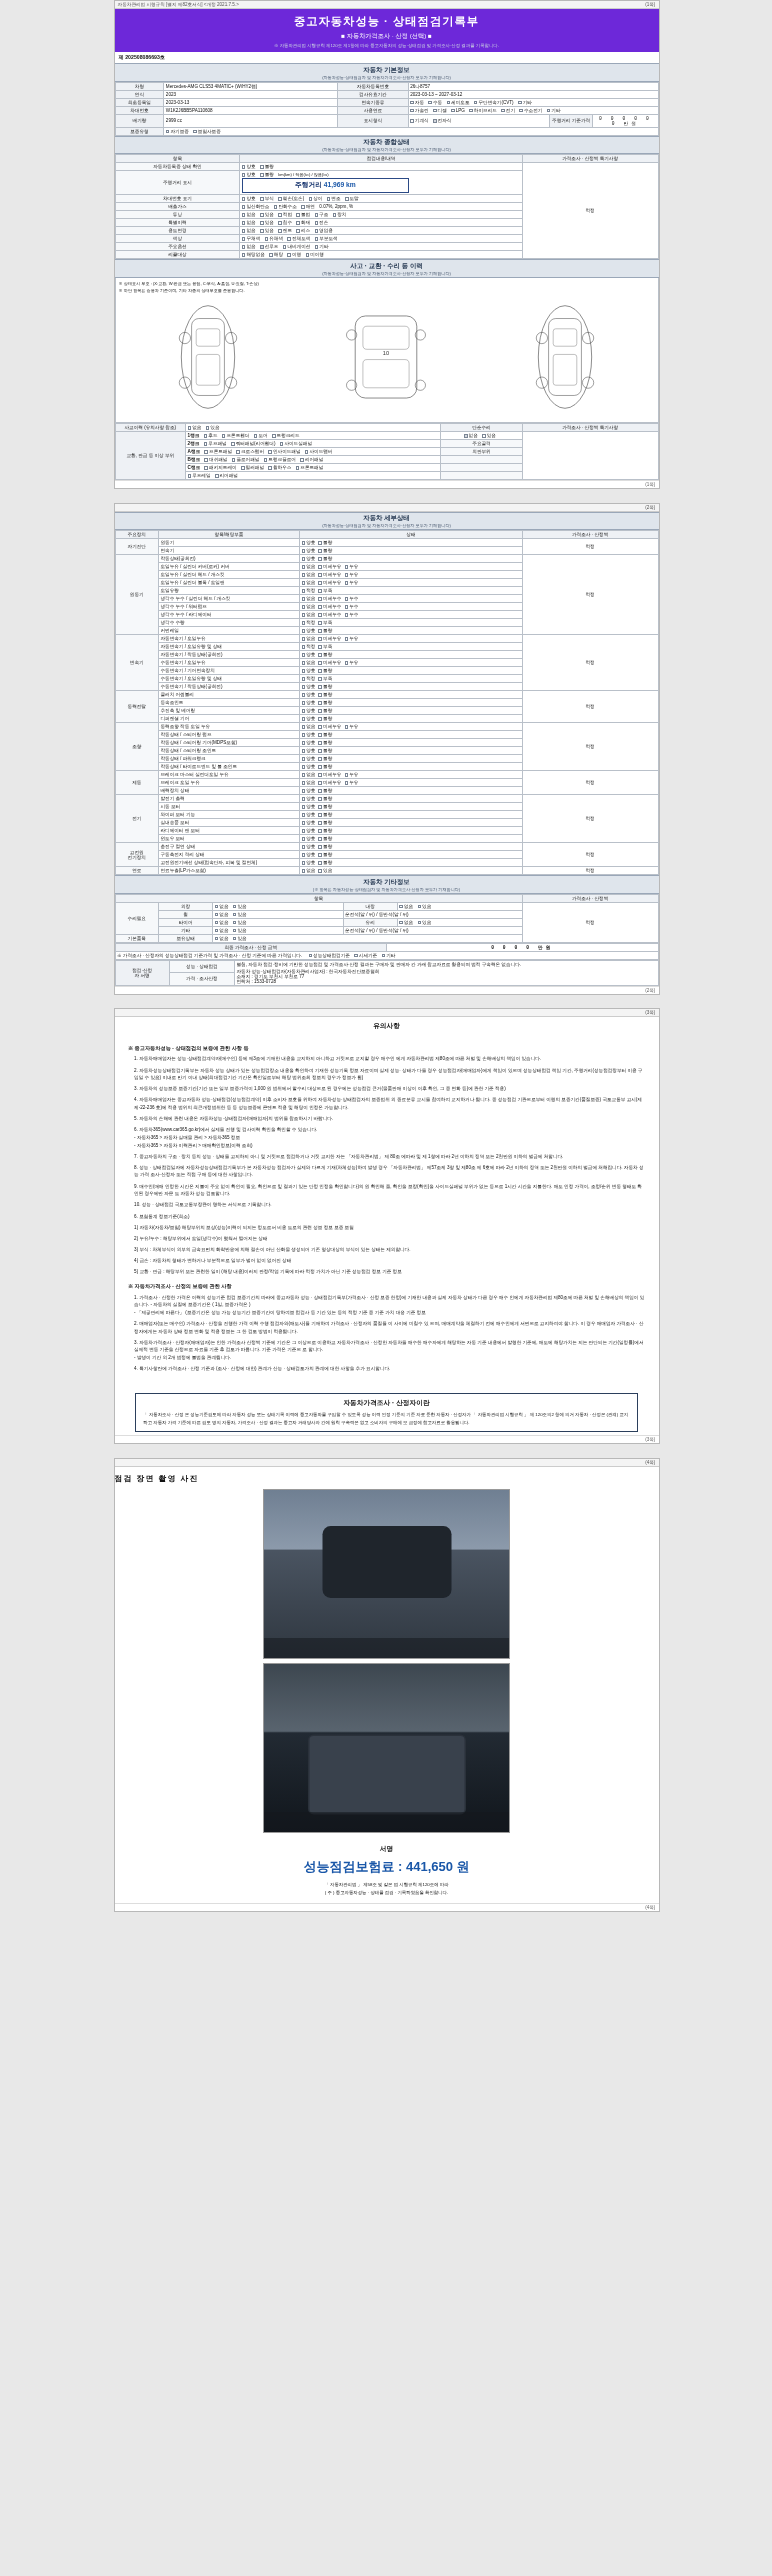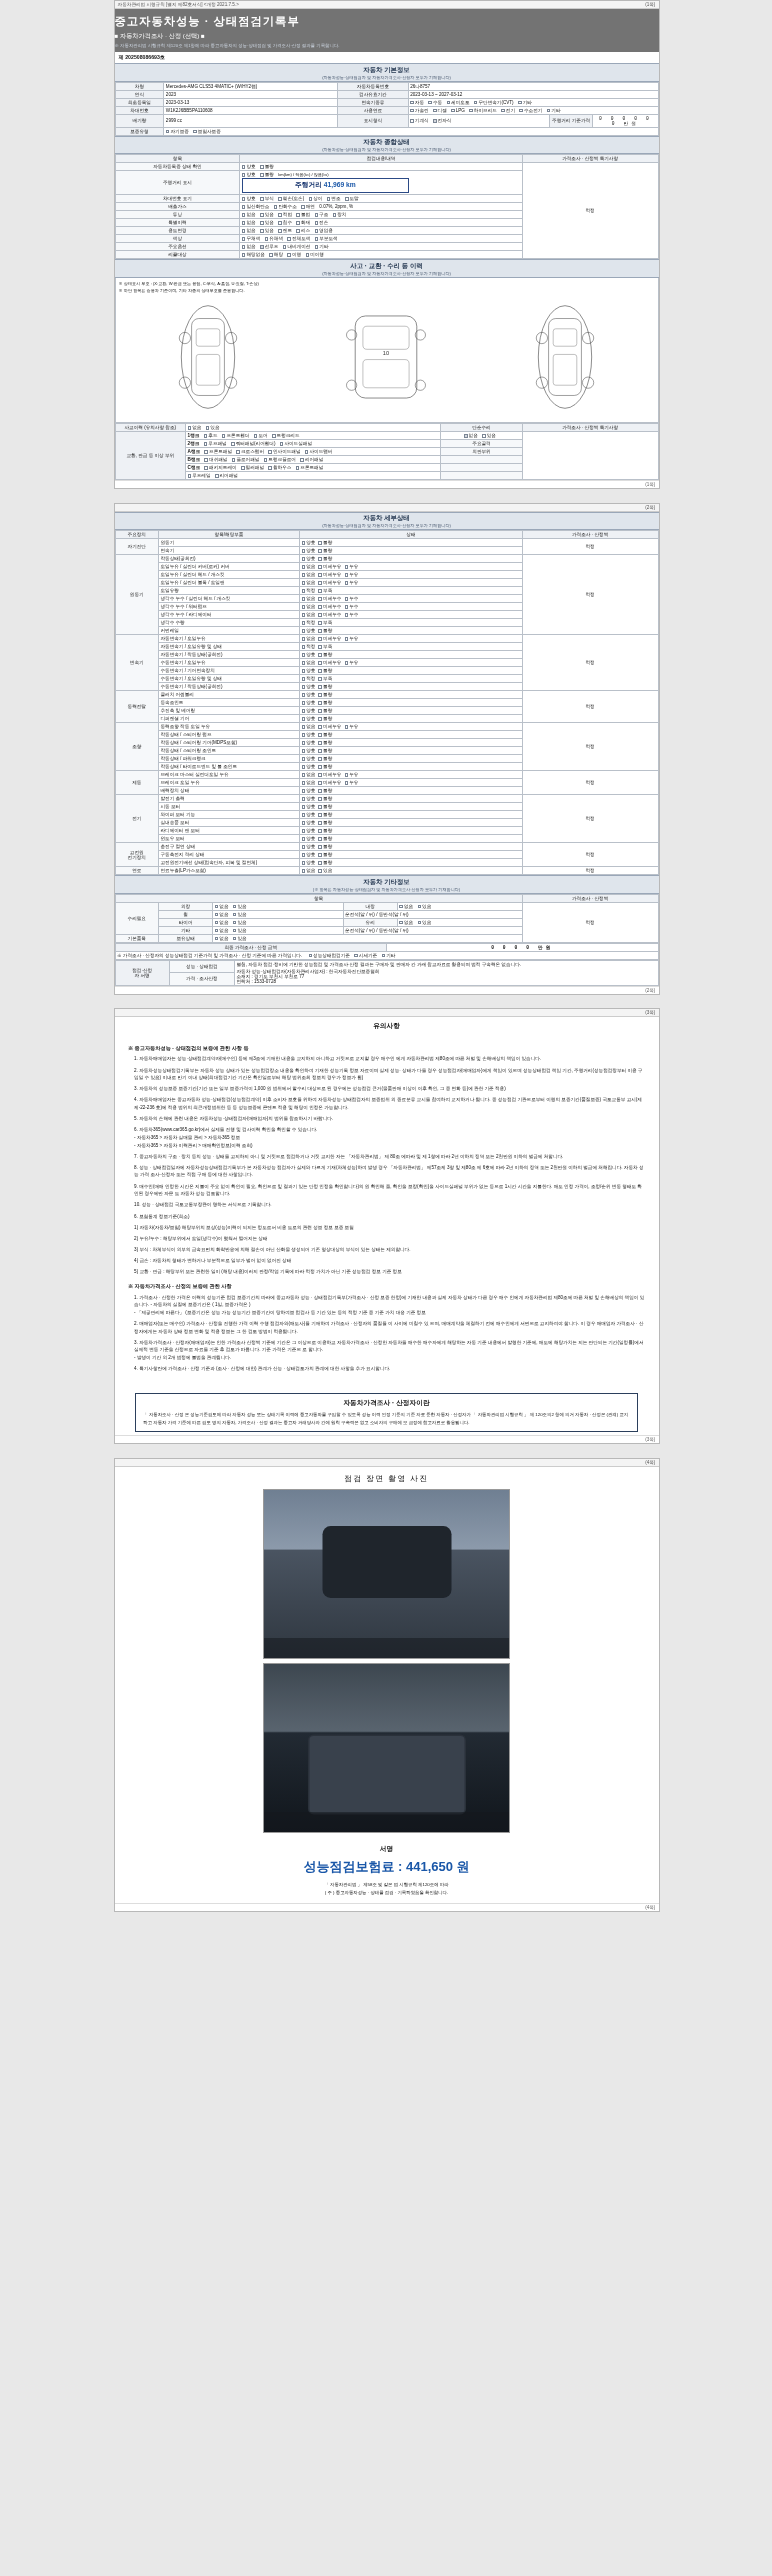--- a/index.html
+++ b/index.html
@@ -18,21 +18,21 @@
   .pagehead {
     display:flex; justify-content:space-between; align-items:center;
     font-size:4.6px; color:#555; padding:1px 3.1px; border-bottom:0.5px solid #ccc;
     background:#f4f4f4;
   }
   .pagefoot {
     display:flex; justify-content:flex-end;
     font-size:4.6px; color:#666; padding:1px 3.1px; border-top:0.5px solid #ddd;
   }
   .titlebar {
-    background:#737373; color:#fff; text-align:left; padding:5.2px 0 4.1px;
+    background:#6d28d9; color:#fff; text-align:center; padding:5.2px 0 4.1px;
   }
   .titlebar .t1 { font-size:11.3px; font-weight:bold; letter-spacing:1px; }
   .titlebar .t2 { font-size:6.2px; margin-top:2.6px; }
   .titlebar .t3 { font-size:4.4px; margin-top:2.1px; color:#cdd6e2; }
   .docno { padding:2.1px 4.1px; font-size:5.2px; font-weight:bold; }
 
   .sect {
     background:#dfe5ec; border-top:0.5px solid #9aa7b8; border-bottom:0.5px solid #9aa7b8;
     text-align:center; padding:1.5px 0 1px;
   }
@@ -69,21 +69,21 @@
   .notice p { margin:0 0 3.6px; }
   .notice .indent { padding-left:6.2px; }
   .notice h4 { font-size:5.2px; margin:6.2px 0 3.1px; }
   .decl {
     border:1px solid #2b3f5c; margin:7.2px 20.6px 3.1px; padding:5.2px 7.2px;
   }
   .decl .dt { text-align:center; font-size:6.7px; font-weight:bold; margin-bottom:3.1px; }
   .decl .db { font-size:4.4px; line-height:1.7; }
 
   
-  .photohead { text-align:center; font-size:7.7px; font-weight:normal; padding:7.2px 0 5.2px; letter-spacing:1.5px;}
+  .photohead { text-align:left; font-size:7.7px; font-weight:bold; padding:7.2px 0 5.2px; letter-spacing:1.5px;}
   .photos { display:flex; flex-direction:column; align-items:center; gap:4.1px; padding:0 0 5.2px;}
   .photo { width:247px; height:170px; border:0.5px solid #999; position:relative; overflow:hidden;}
   .ph1 { background:linear-gradient(#6f7f92 0%, #8c9aab 35%, #4a5461 36%, #2f3740 100%); }
   .ph2 { background:linear-gradient(#3d4750 0%, #59646f 40%, #222a33 41%, #11161c 100%); }
   .ph-lift { position:absolute; left:50%; transform:translateX(-50%); bottom:19.6px; width:155px; height:77px; background:#39414c; border-radius:4.1px; box-shadow:0 0 0 1.5px #2a313a;}
   .ph-car { position:absolute; left:50%; transform:translateX(-50%); top:36px; width:129px; height:72px; background:#1f252c; border-radius:8.2px;}
   .ph-band { position:absolute; left:0; right:0; bottom:0; height:20.6px; background:rgba(20,24,30,.55); }
   .signline { text-align:center; font-size:6.7px; font-weight:bold; padding:6.2px 0 2.1px; }
   .fee { text-align:center; font-size:13px; font-weight:bold; color:#1a57a8; padding:2.1px 0 5.2px; }
   .footnote { text-align:center; font-size:4.4px; padding:0 10.3px 7.2px; line-height:1.7; }

